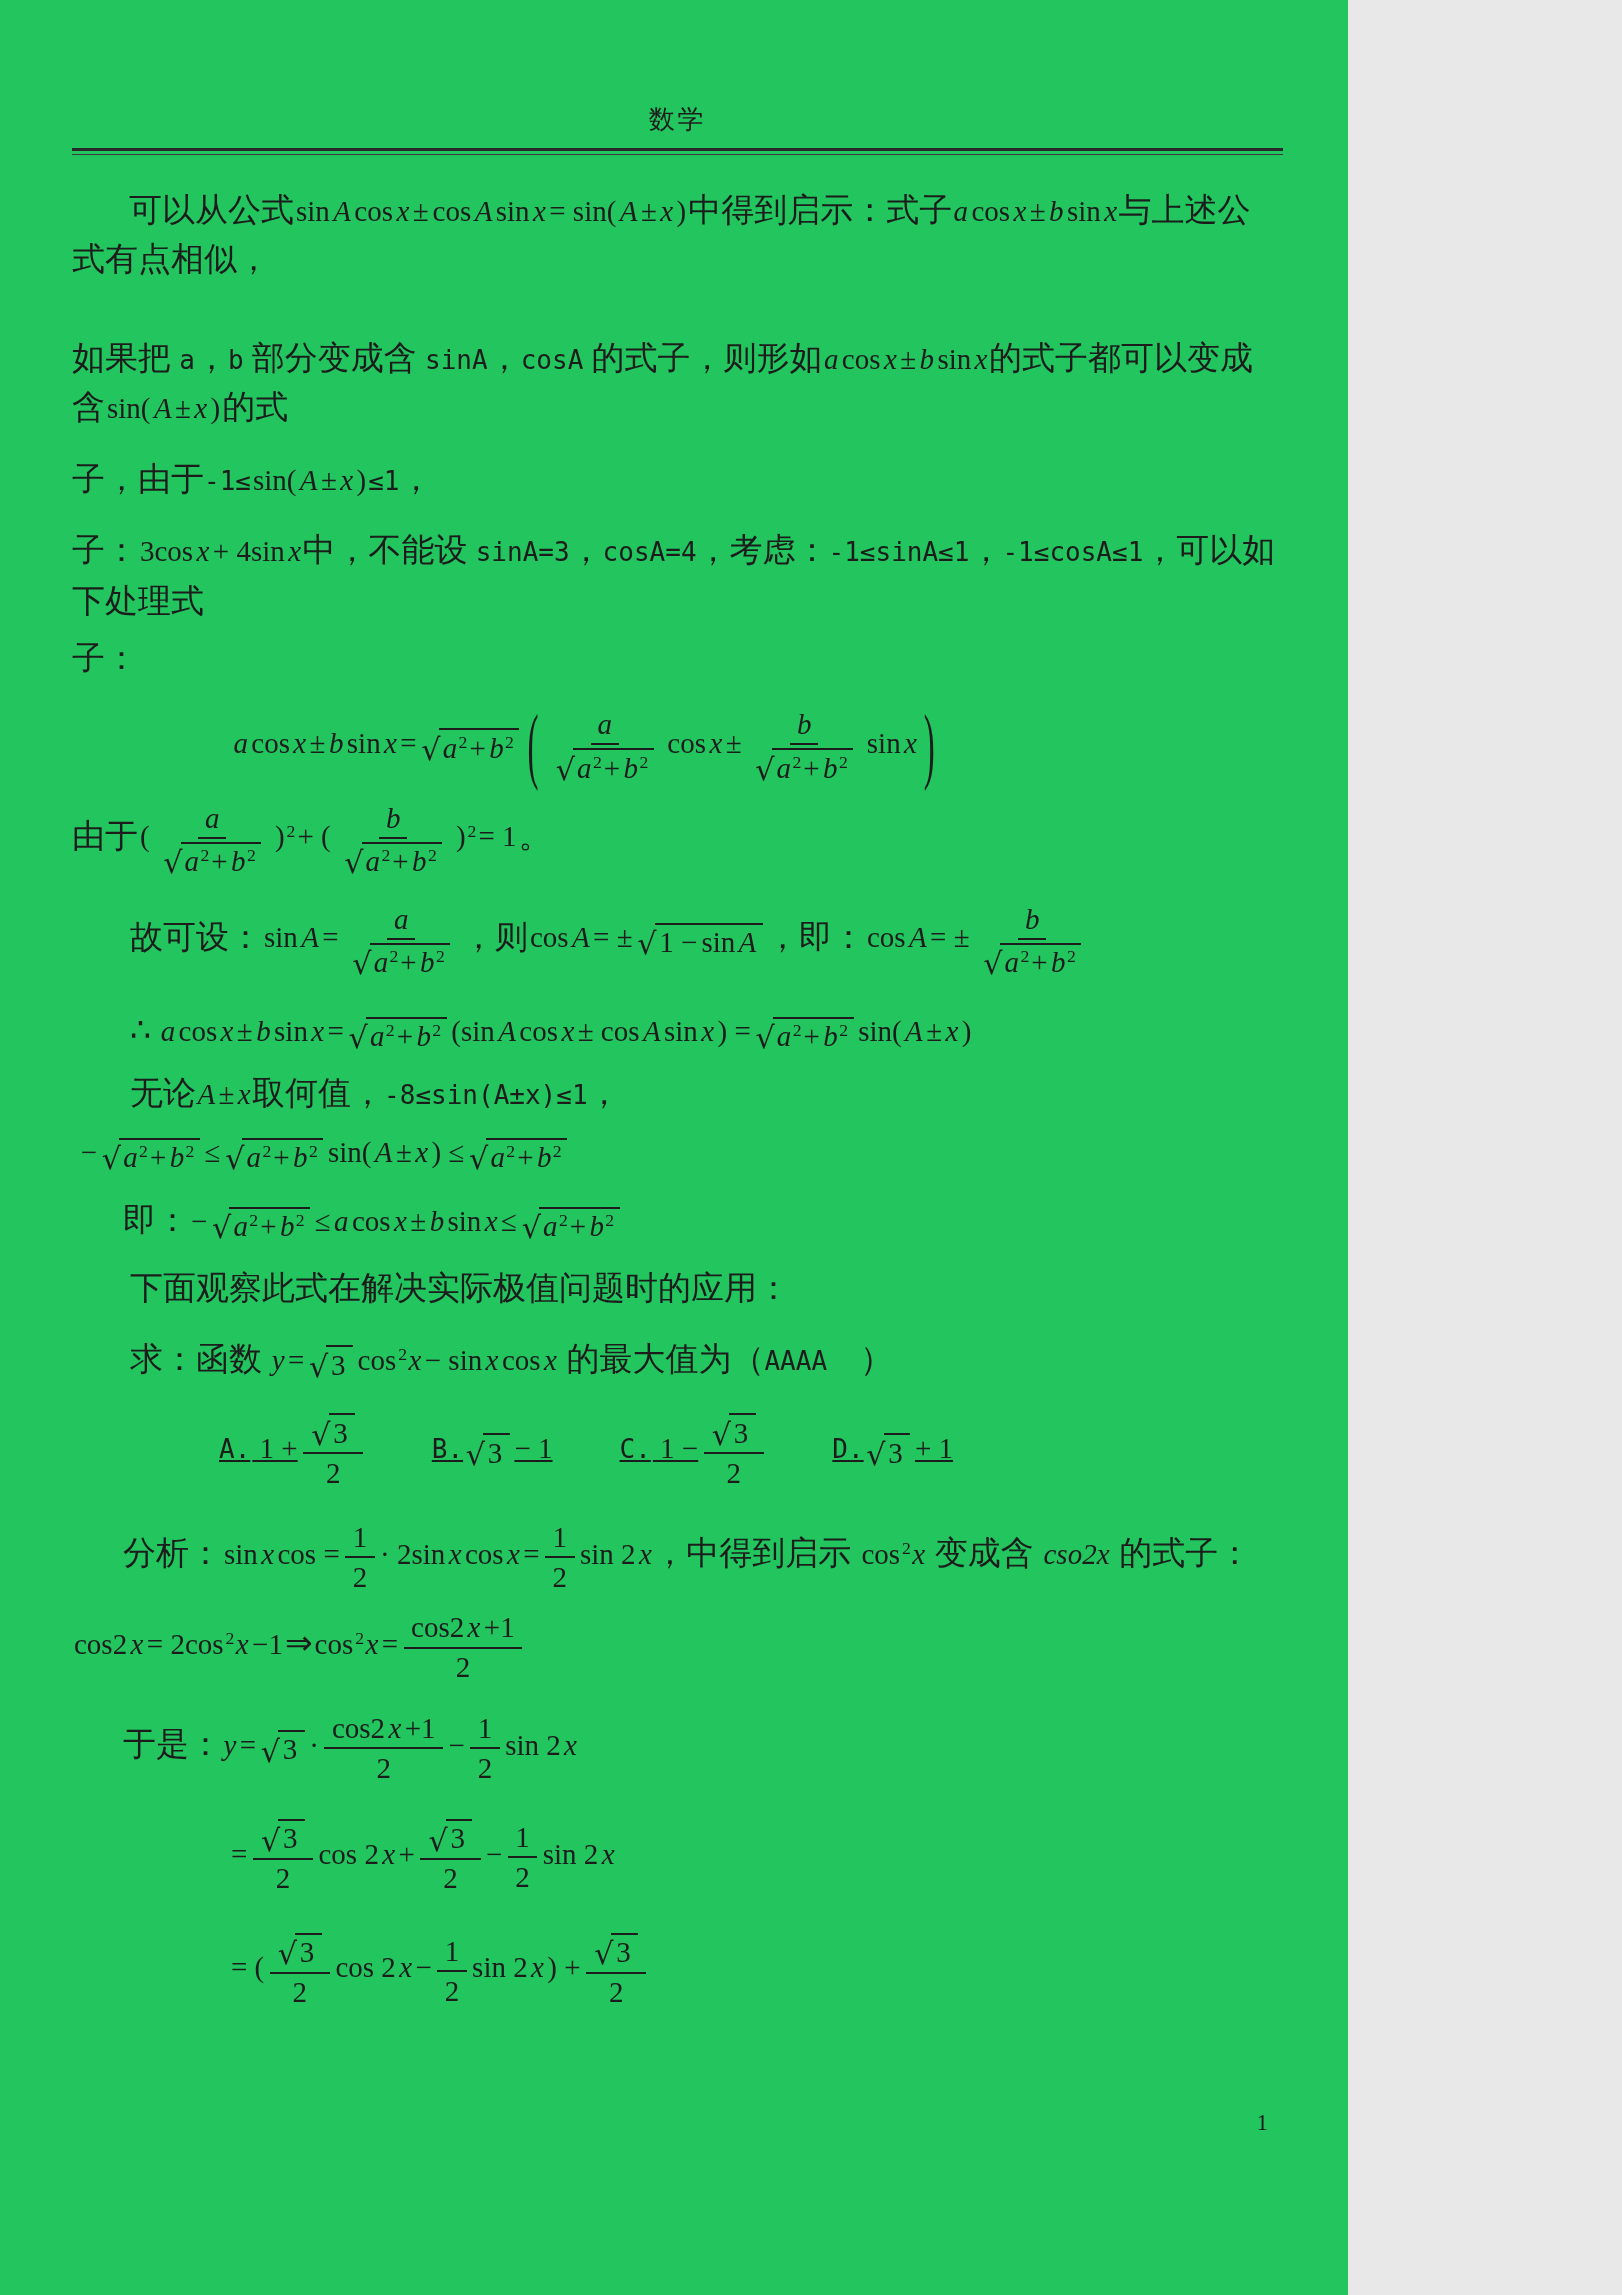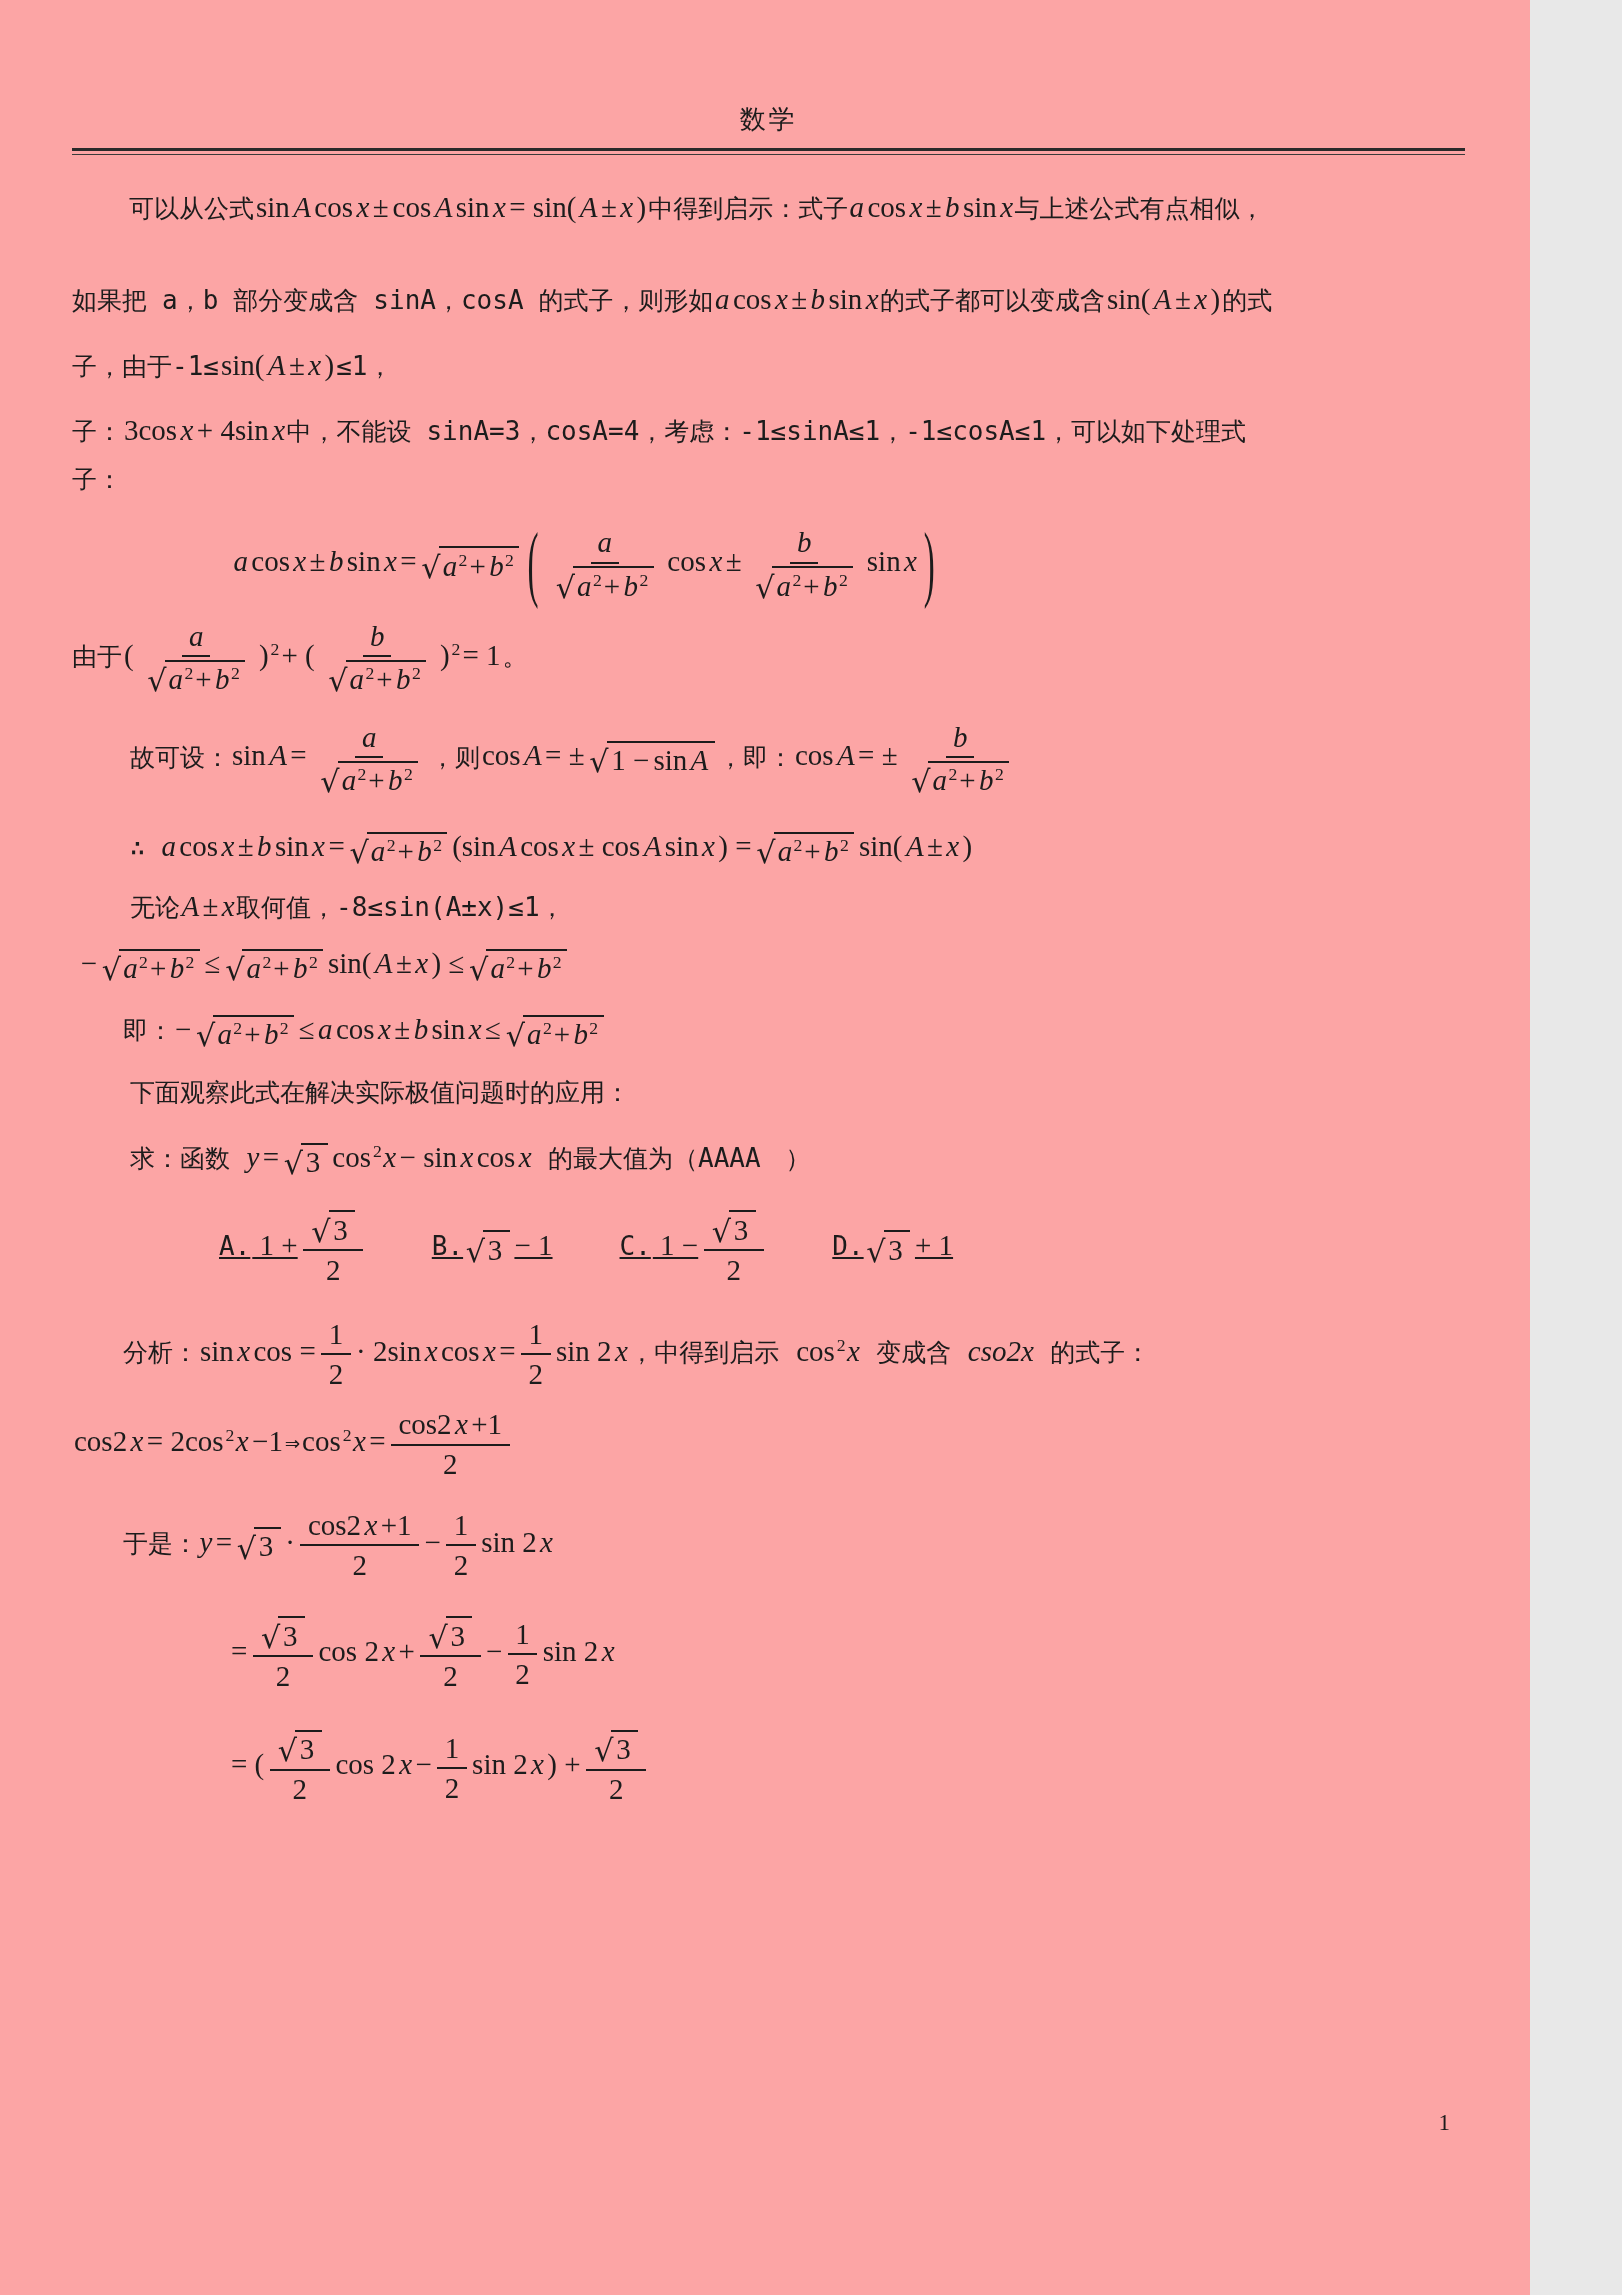--- a/index.html
+++ b/index.html
@@ -1,22 +1,22 @@
 <!DOCTYPE html>
 <html style="font-size:11px"><head>
 <meta charset="utf-8">
 <style>
   html,body{margin:0;padding:0;background:#e8e8e8;}
-  .page{width:1530px;height:2295px;position:relative;background:#fca5a5;color:#1c1c1c;overflow:hidden;}
+  .page{width:1348px;height:2295px;position:relative;background:#22c55e;color:#1c1c1c;overflow:hidden;}
   .content{position:absolute;left:72px;right:65px;top:0;}
   .hd{margin-top:102px;text-align:center;font-size:26px;font-family:"DejaVu Sans",sans-serif;letter-spacing:2.7px;}
   .double-rule{margin-top:11px;height:2.7px;border-top:3.1px solid #2a2a2a;border-bottom:1.4px solid #3a3a3a;}
   .ln{line-height:1.5;font-size:27px;}
   .fm{line-height:1.25;font-size:27px;white-space:nowrap;}
-  .cn{font-family:Liberation Mono, monospace;font-size:25px;}
+  .cn{font-family:Liberation Serif, serif;font-size:33px;}
   .mr{font-family:"Liberation Serif",serif;font-size:29px;padding:0 2px;}
   .mi{font-family:"Liberation Serif",serif;font-style:italic;font-size:29px;padding:0 1.4px;}
   .tt{font-family:"DejaVu Sans Mono",monospace;font-size:26px;}
   sup.msup{font-family:"Liberation Serif",serif;font-style:normal;font-size:17.7px;vertical-align:super;line-height:0;}
   .frac{display:inline-flex;flex-direction:column;align-items:center;vertical-align:middle;margin:0 3.4px;text-align:center;}
   .frac>.num{display:block;padding:0 5.5px 2px;border-bottom:2px solid #1c1c1c;line-height:1.15;}
   .frac>.den{display:block;padding:2.7px 5.5px 0;line-height:1.15;}
   .sqrt{display:inline-flex;align-items:stretch;vertical-align:middle;margin:0 2.7px;}
   .sqrt>.rsign{display:flex;align-items:flex-end;font-family:"DejaVu Sans",sans-serif;font-size:1.12em;line-height:1;margin-right:-2px;}
   .sqrt>.rbody{display:inline-block;border-top:2px solid #1c1c1c;padding:1.4px 5.5px 0 2.7px;line-height:1.15;}

